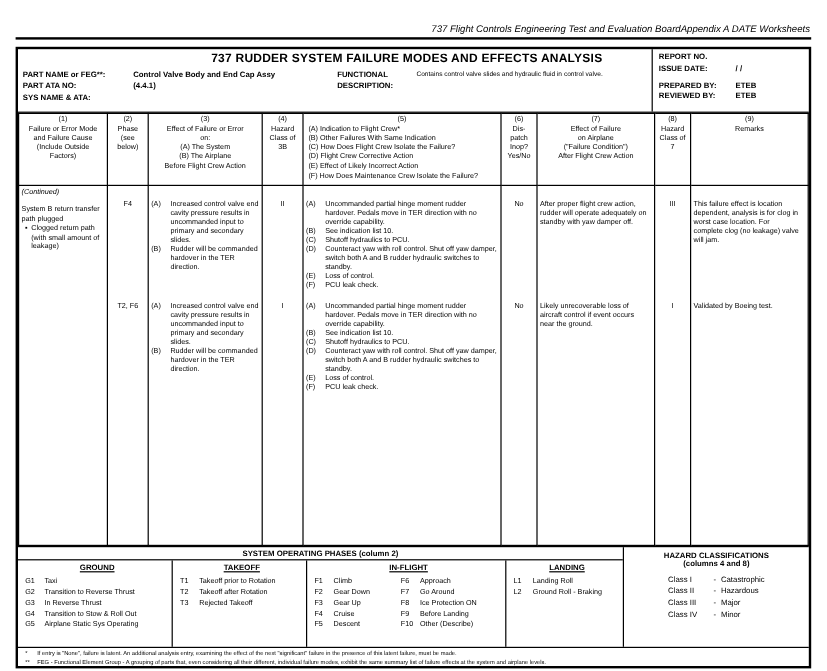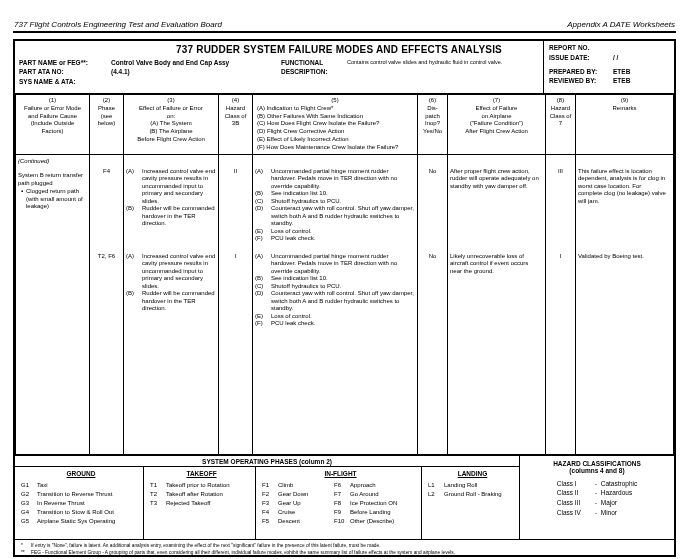--- a/index.html
+++ b/index.html
@@ -5,21 +5,21 @@
   * { margin:0; padding:0; box-sizing:border-box; }
   html,body { background:#fff; }
   body {
     width:689px; height:559px;
     font-family:"Liberation Sans", sans-serif;
     color:#000; overflow:hidden;
   }
   .page { position:relative; width:689px; height:559px; padding:20px 13px 0 13px; background:#fff; }
 
   
-  .pagehead { display:flex; justify-content:space-between; align-items:flex-end;
+  .pagehead { display:flex; justify-content:flex-end; align-items:flex-end;
     font-size:8px; font-style:italic; padding:0 1px 2px 1px; }
   .toprule { border-top:2px solid #000; margin-bottom:6px; }
 
   
   .sheet { border:2px solid #000; height:518px; background:#fff; }
 
   
   .titleband { display:flex; height:53px; border-bottom:1.5px solid #000; }
   .tb-left { flex:1; padding:3px 4px 0 4px; min-width:0; }
   .tb-title { font-size:10px; font-weight:bold; text-align:center; padding-left:120px; letter-spacing:.2px; }

